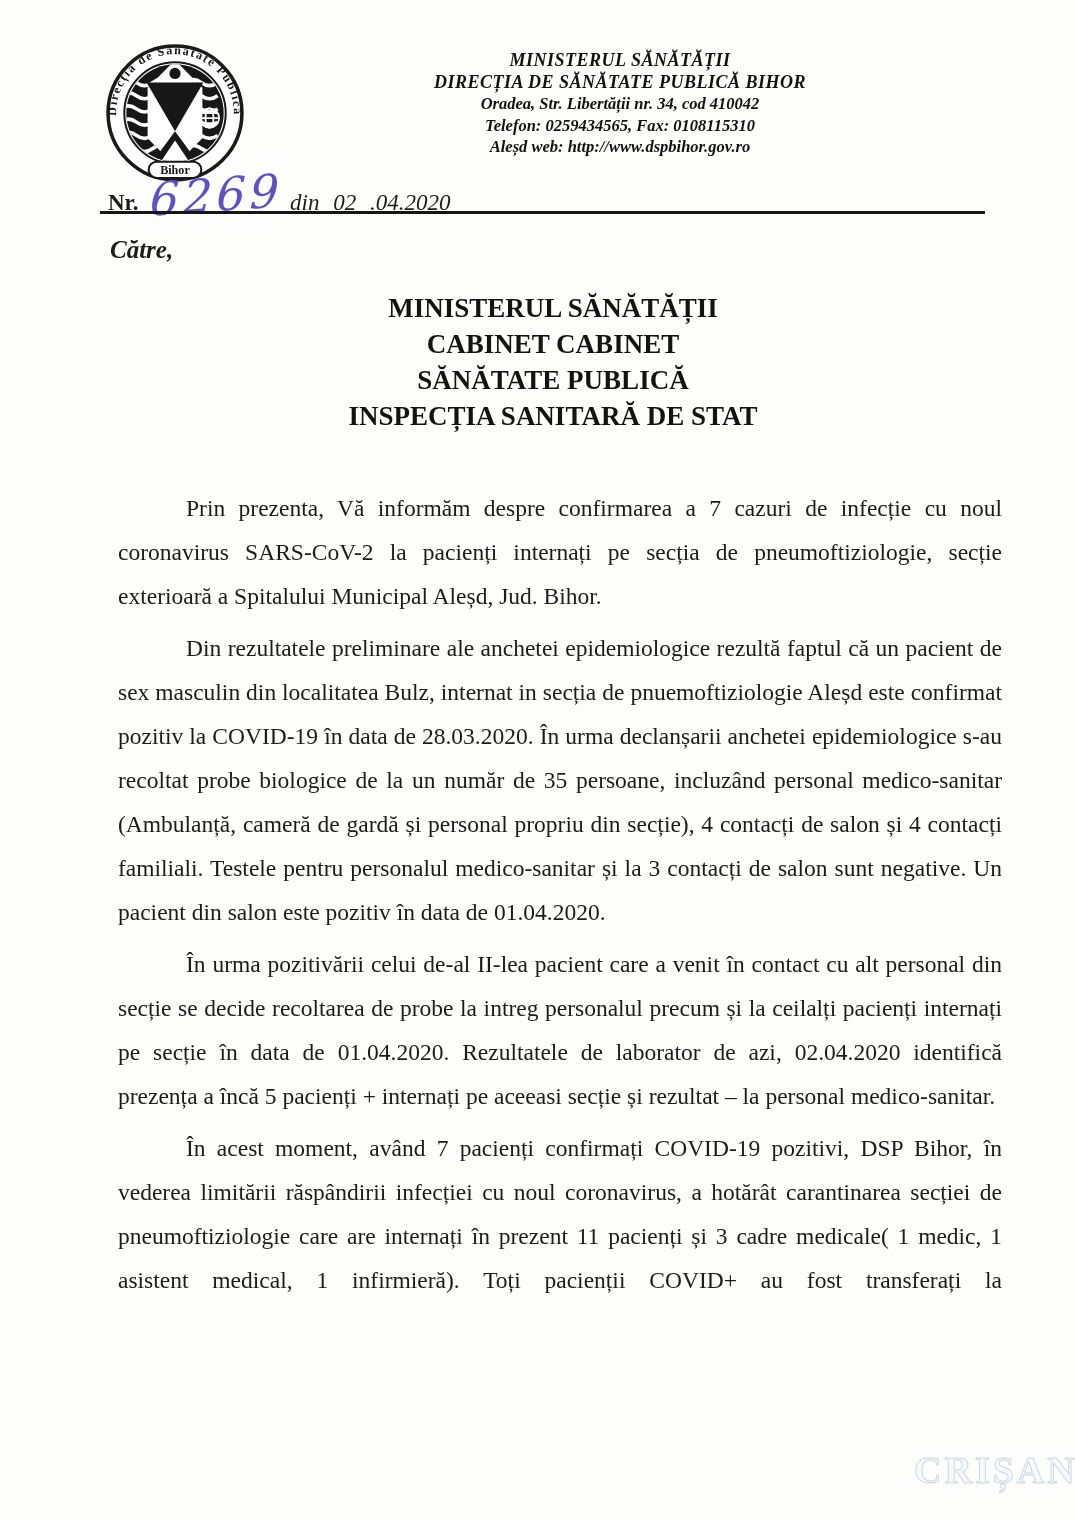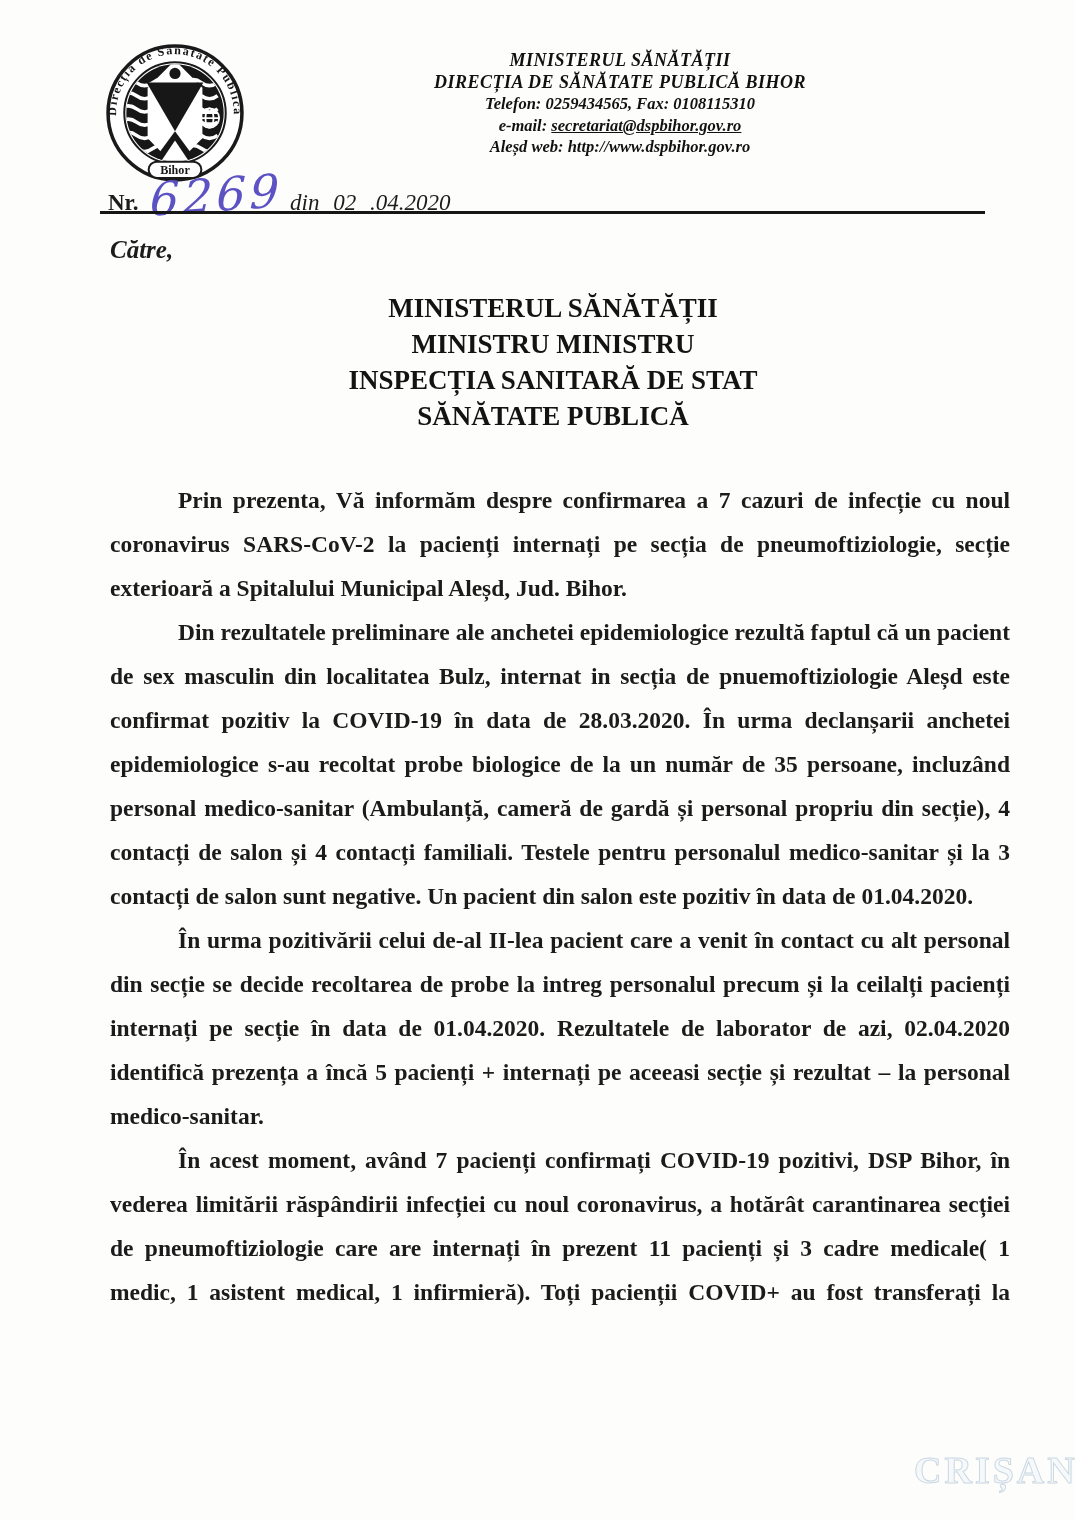--- a/index.html
+++ b/index.html
@@ -70,21 +70,21 @@
   }
 
   
   .letter-body {
     position: absolute; left: 110px; top: 478px; width: 900px;
     font-size: 23.5px;
     line-height: 44px;
     text-align: justify;
     color: #1b1b1b;
   }
-  .letter-body p { margin: 0; text-indent: 68px; font-weight: bold; }
+  .letter-body p { margin: 8px; text-indent: 68px; }
   .letter-body p.continues { text-align-last: justify; }
 
   
   .watermark {
     position: absolute; left: 914px; top: 1448px;
     font-family: "Liberation Serif", serif;
     font-weight: bold;
     font-size: 38px;
     letter-spacing: 3px;
     color: #f6f9fb;
@@ -137,39 +137,39 @@
         <line x1="96" y1="80" x2="112" y2="80"></line>
       </g>
     </g>
     <rect x="44" y="118" width="52" height="16" rx="8" fill="#ffffff" stroke="#1a1a1a" stroke-width="2"></rect>
     <text class="seal-banner-text" x="70" y="130.5" text-anchor="middle">Bihor</text>
   </svg>
 
   <div class="org-block">
     <div class="org-line-lg">MINISTERUL  SĂNĂTĂȚII</div>
     <div class="org-line-lg">DIRECȚIA  DE  SĂNĂTATE  PUBLICĂ  BIHOR</div>
+    <div class="org-line">Oradea, Str. Libertății nr. 34, cod 410042</div>
     <div class="org-line">Telefon: 0259434565, Fax: 0108115310</div>
-    <div class="org-line"><span>e-mail: </span><span class="org-link">secretariat@dspbihor.gov.ro</span></div>
     <div class="org-line"><span>Aleșd web: </span><span>http://www.dspbihor.gov.ro</span></div>
   </div>
 
   <div class="ref-row">
     <span class="nr-label">Nr.</span>
     <span class="hand-number">6269</span>
     <span class="date-text">din 02 .04.2020</span>
   </div>
   <div class="header-rule"></div>
 
   <div class="salutation">Către,</div>
 
   <div class="recipient-block">
     <div>MINISTERUL SĂNĂTĂȚII</div>
-    <div>MINISTRU MINISTRU</div>
+    <div>CABINET CABINET</div>
+    <div>SĂNĂTATE PUBLICĂ</div>
     <div>INSPECȚIA SANITARĂ DE STAT</div>
-    <div>SĂNĂTATE PUBLICĂ</div>
   </div>
 
   <div class="letter-body">
     <p>Prin prezenta, Vă informăm despre confirmarea a 7 cazuri de infecție cu noul coronavirus SARS-CoV-2 la pacienți internați pe secția de pneumoftiziologie, secție exterioară a Spitalului Municipal Aleșd, Jud. Bihor.</p>
     <p>Din rezultatele preliminare ale anchetei epidemiologice rezultă faptul că un pacient de sex masculin din localitatea Bulz, internat in secția de pnuemoftiziologie Aleșd este confirmat pozitiv la COVID-19 în data de 28.03.2020. În urma declanșarii anchetei epidemiologice s-au recoltat probe biologice de la un număr de 35 persoane, incluzând personal medico-sanitar (Ambulanță, cameră de gardă și personal propriu din secție), 4 contacți de salon și 4 contacți familiali. Testele pentru personalul medico-sanitar și la 3 contacți de salon sunt negative. Un pacient din salon este pozitiv în data de 01.04.2020.</p>
     <p>În urma pozitivării celui de-al II-lea pacient care a venit în contact cu alt personal din secție se decide recoltarea de probe la intreg personalul precum și la ceilalți pacienți internați pe secție în data de 01.04.2020. Rezultatele de laborator de azi, 02.04.2020 identifică prezența a încă 5 pacienți + internați pe aceeasi secție și rezultat – la personal medico-sanitar.</p>
     <p class="continues">În acest moment, având 7 pacienți confirmați COVID-19 pozitivi, DSP Bihor, în vederea limitării răspândirii infecției cu noul coronavirus, a hotărât carantinarea secției de pneumoftiziologie care are internați în prezent 11 pacienți și 3 cadre medicale( 1 medic, 1 asistent medical, 1 infirmieră). Toți pacienții COVID+ au fost transferați la</p>
   </div>
 
   <div class="watermark">CRIȘANA</div>

